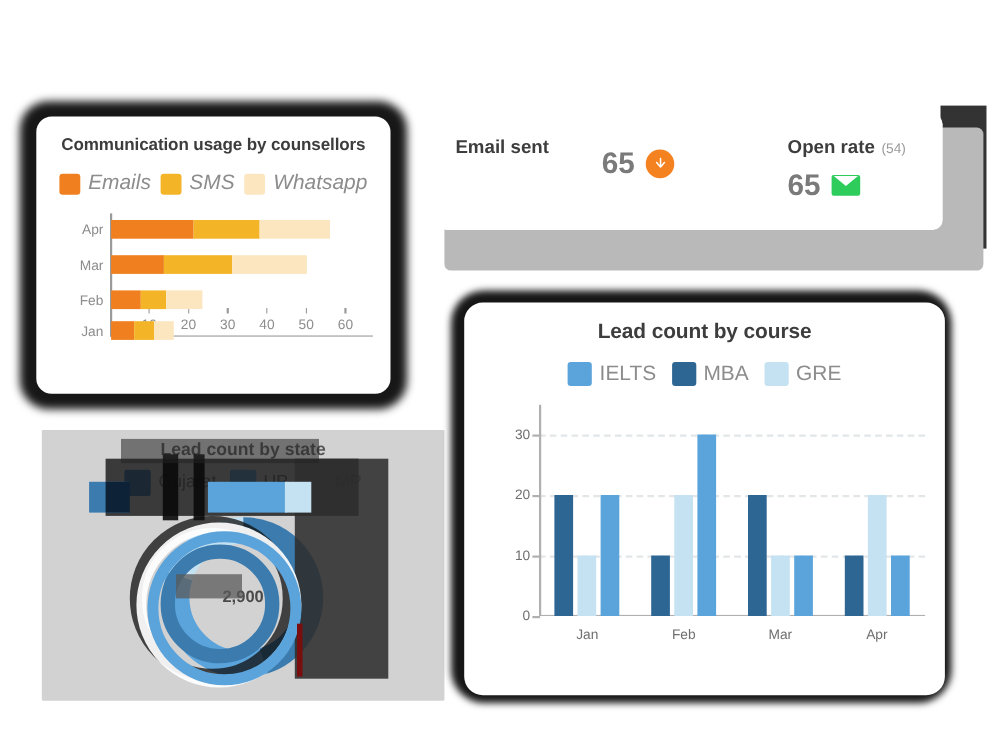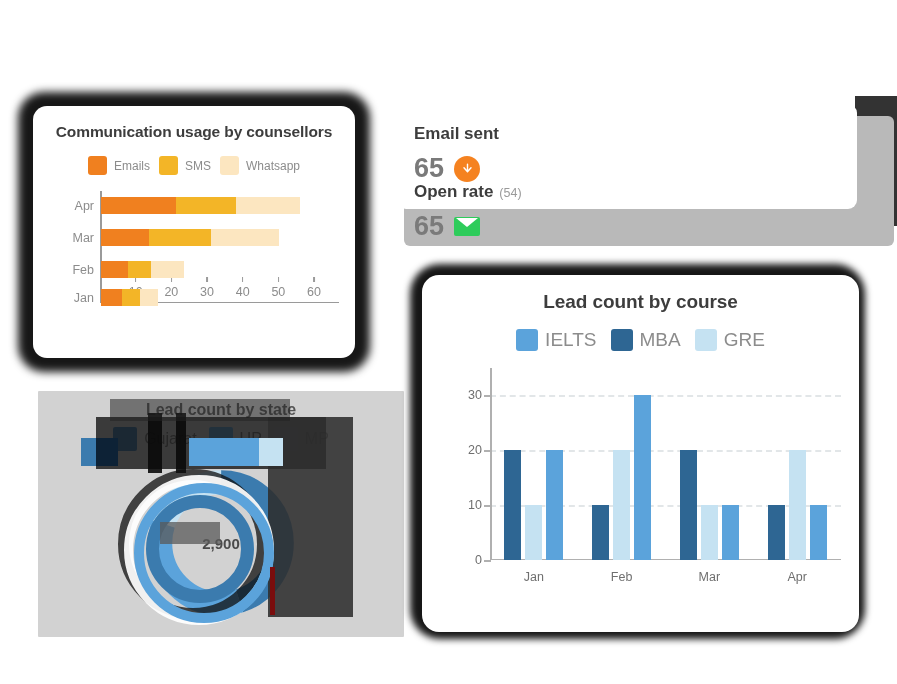--- a/index.html
+++ b/index.html
@@ -76,21 +76,21 @@
     background: #171717;
     filter: blur(4px);
   }
   #comm-card .card-title {
     margin-top: 17px;
   }
   #comm-card .legend {
     margin-top: 15px;
     gap: 9px;
   }
-  #comm-card .legend-label { font-size: 12px; }
+  #comm-card .legend-label { font-size: 19px; font-style: italic; }
 
   .hbar-plot {
     position: relative;
     margin: 16px 12px 0 10px;
     height: 138px;
   }
   .hbar-axis-v {
     position: absolute;
     left: 57px; top: 0; bottom: 26px;
     width: 1.5px;
@@ -178,21 +178,20 @@
     width: 460px;
     height: 105px;
     border-radius: 9px;
   }
   .kpi-row {
     display: flex;
     align-items: flex-start;
     height: 100%;
     padding: 20px 0 0 17px;
     box-sizing: border-box;
-    flex-direction: column;
   }
   .kpi {
     flex: 0 0 auto;
   }
   .kpi-head {
     display: flex;
     align-items: baseline;
     gap: 6px;
   }
   .kpi-label {

